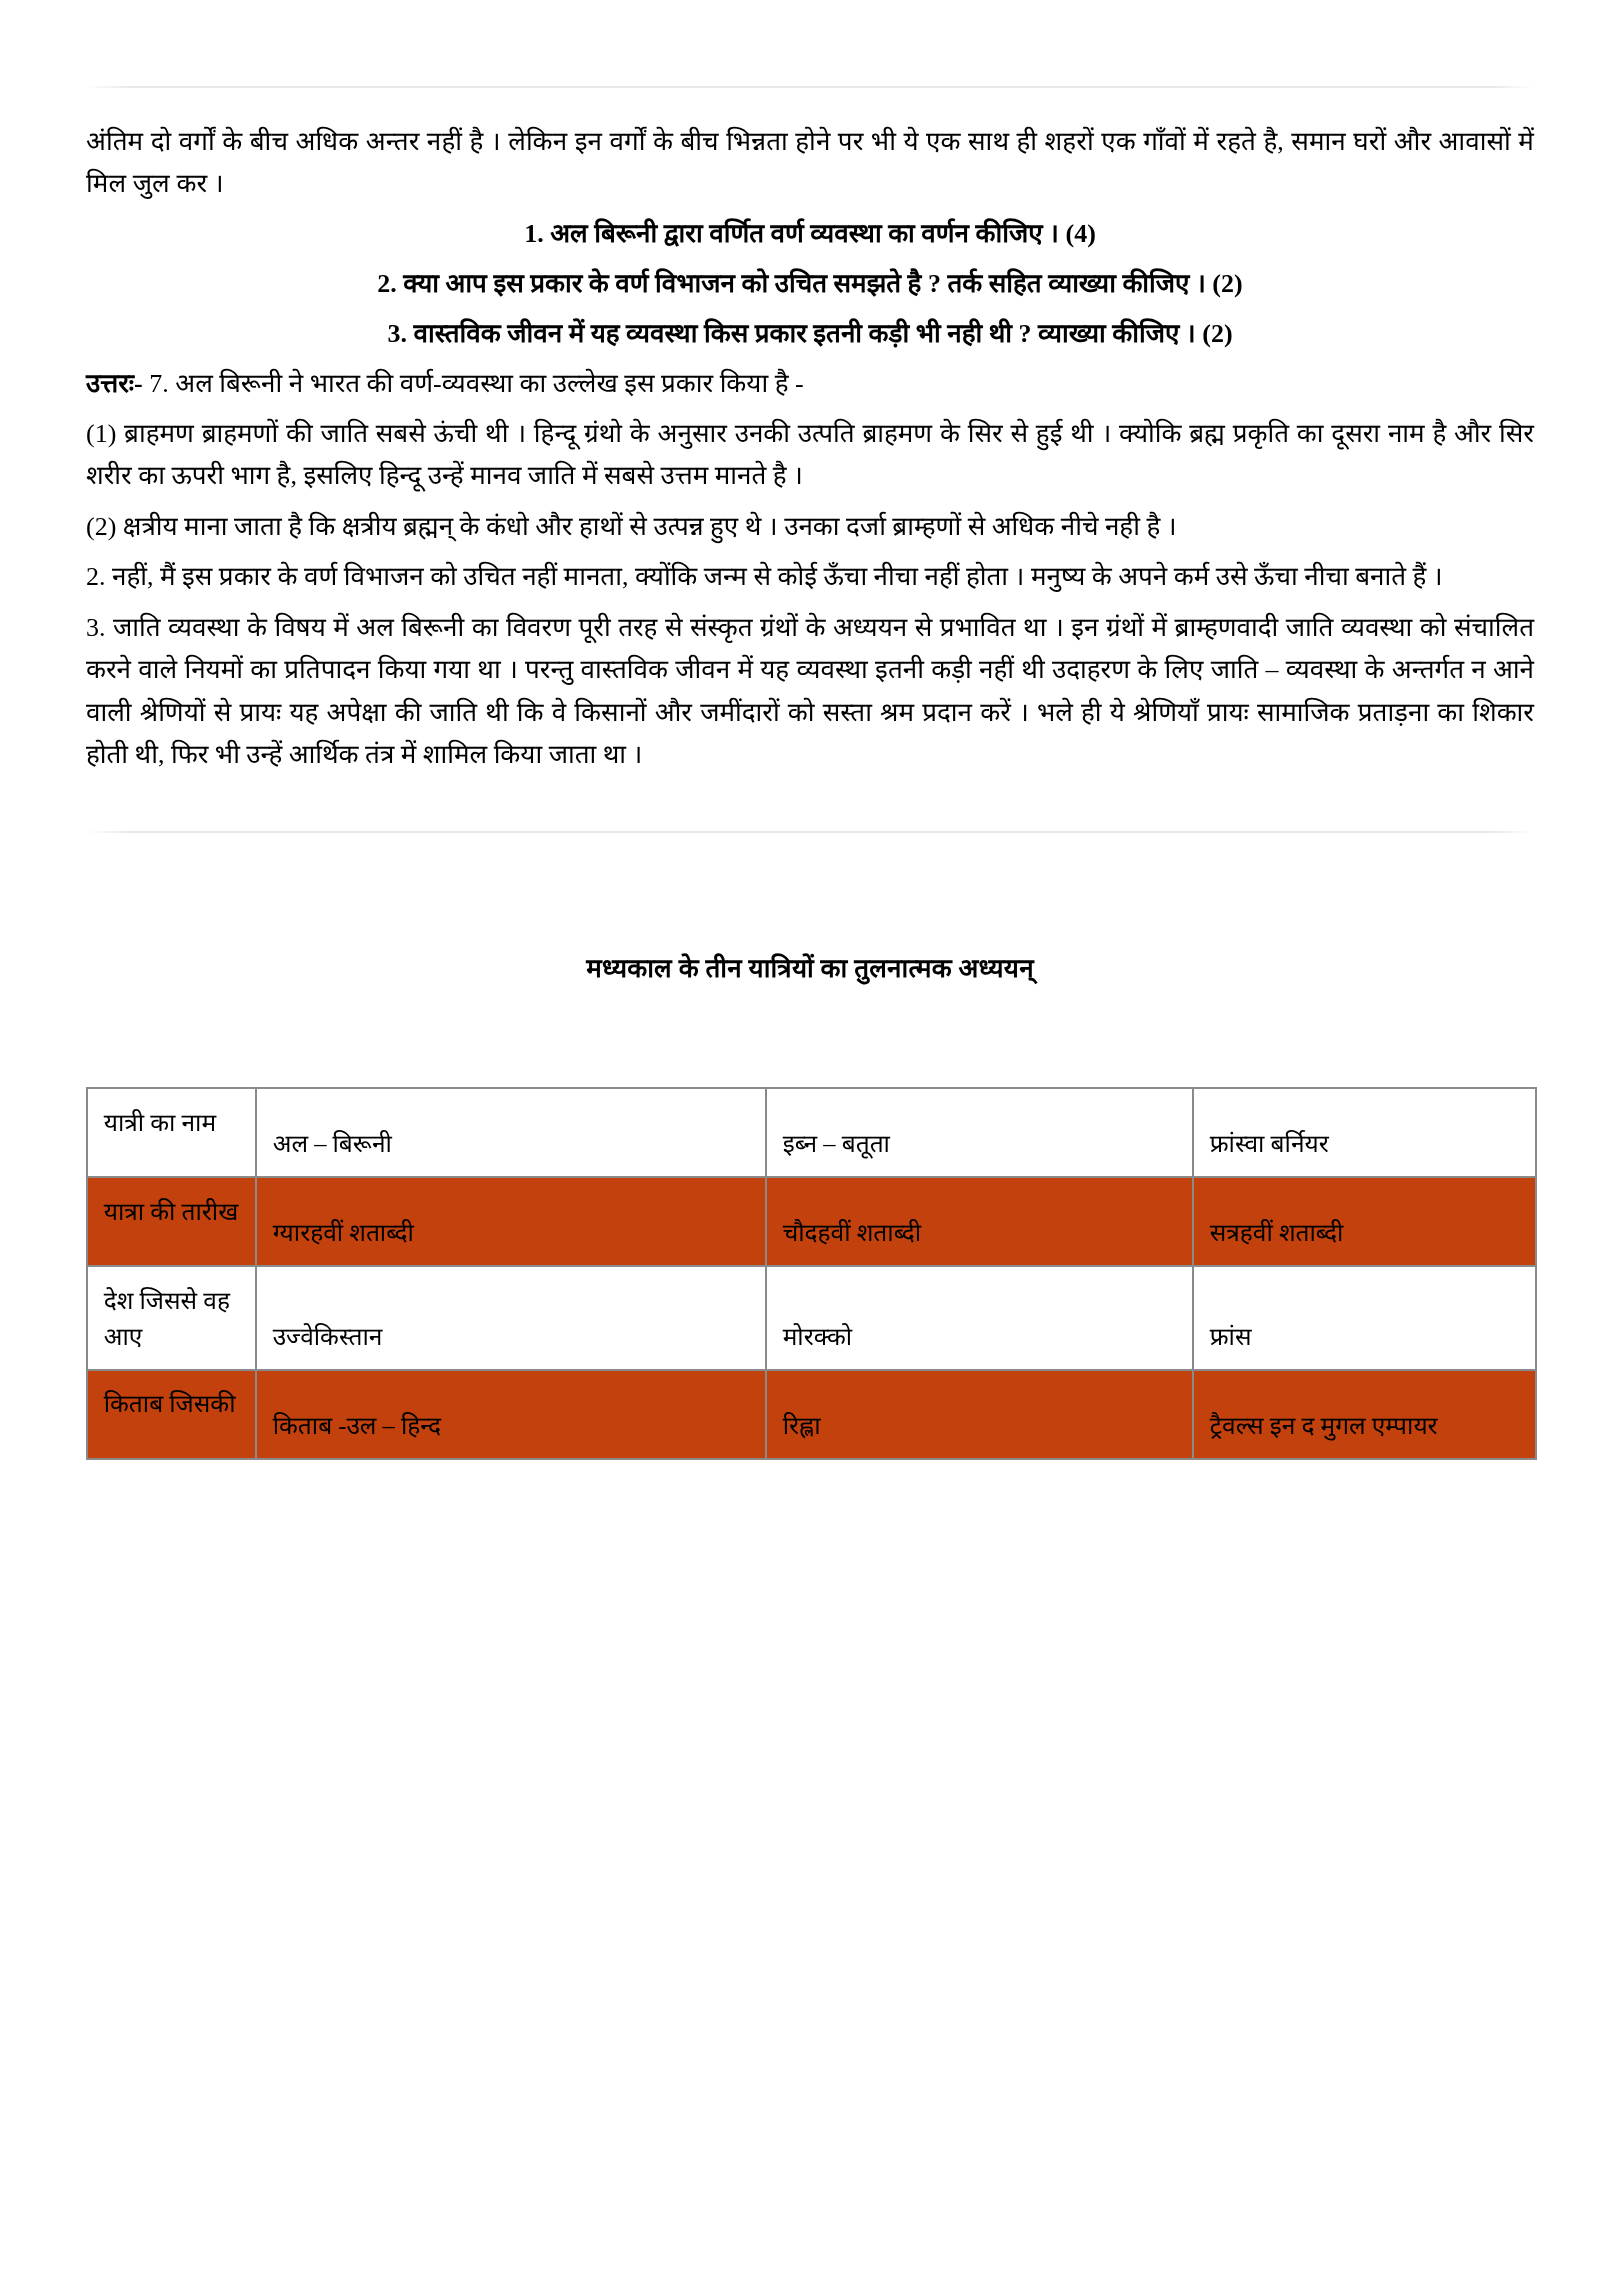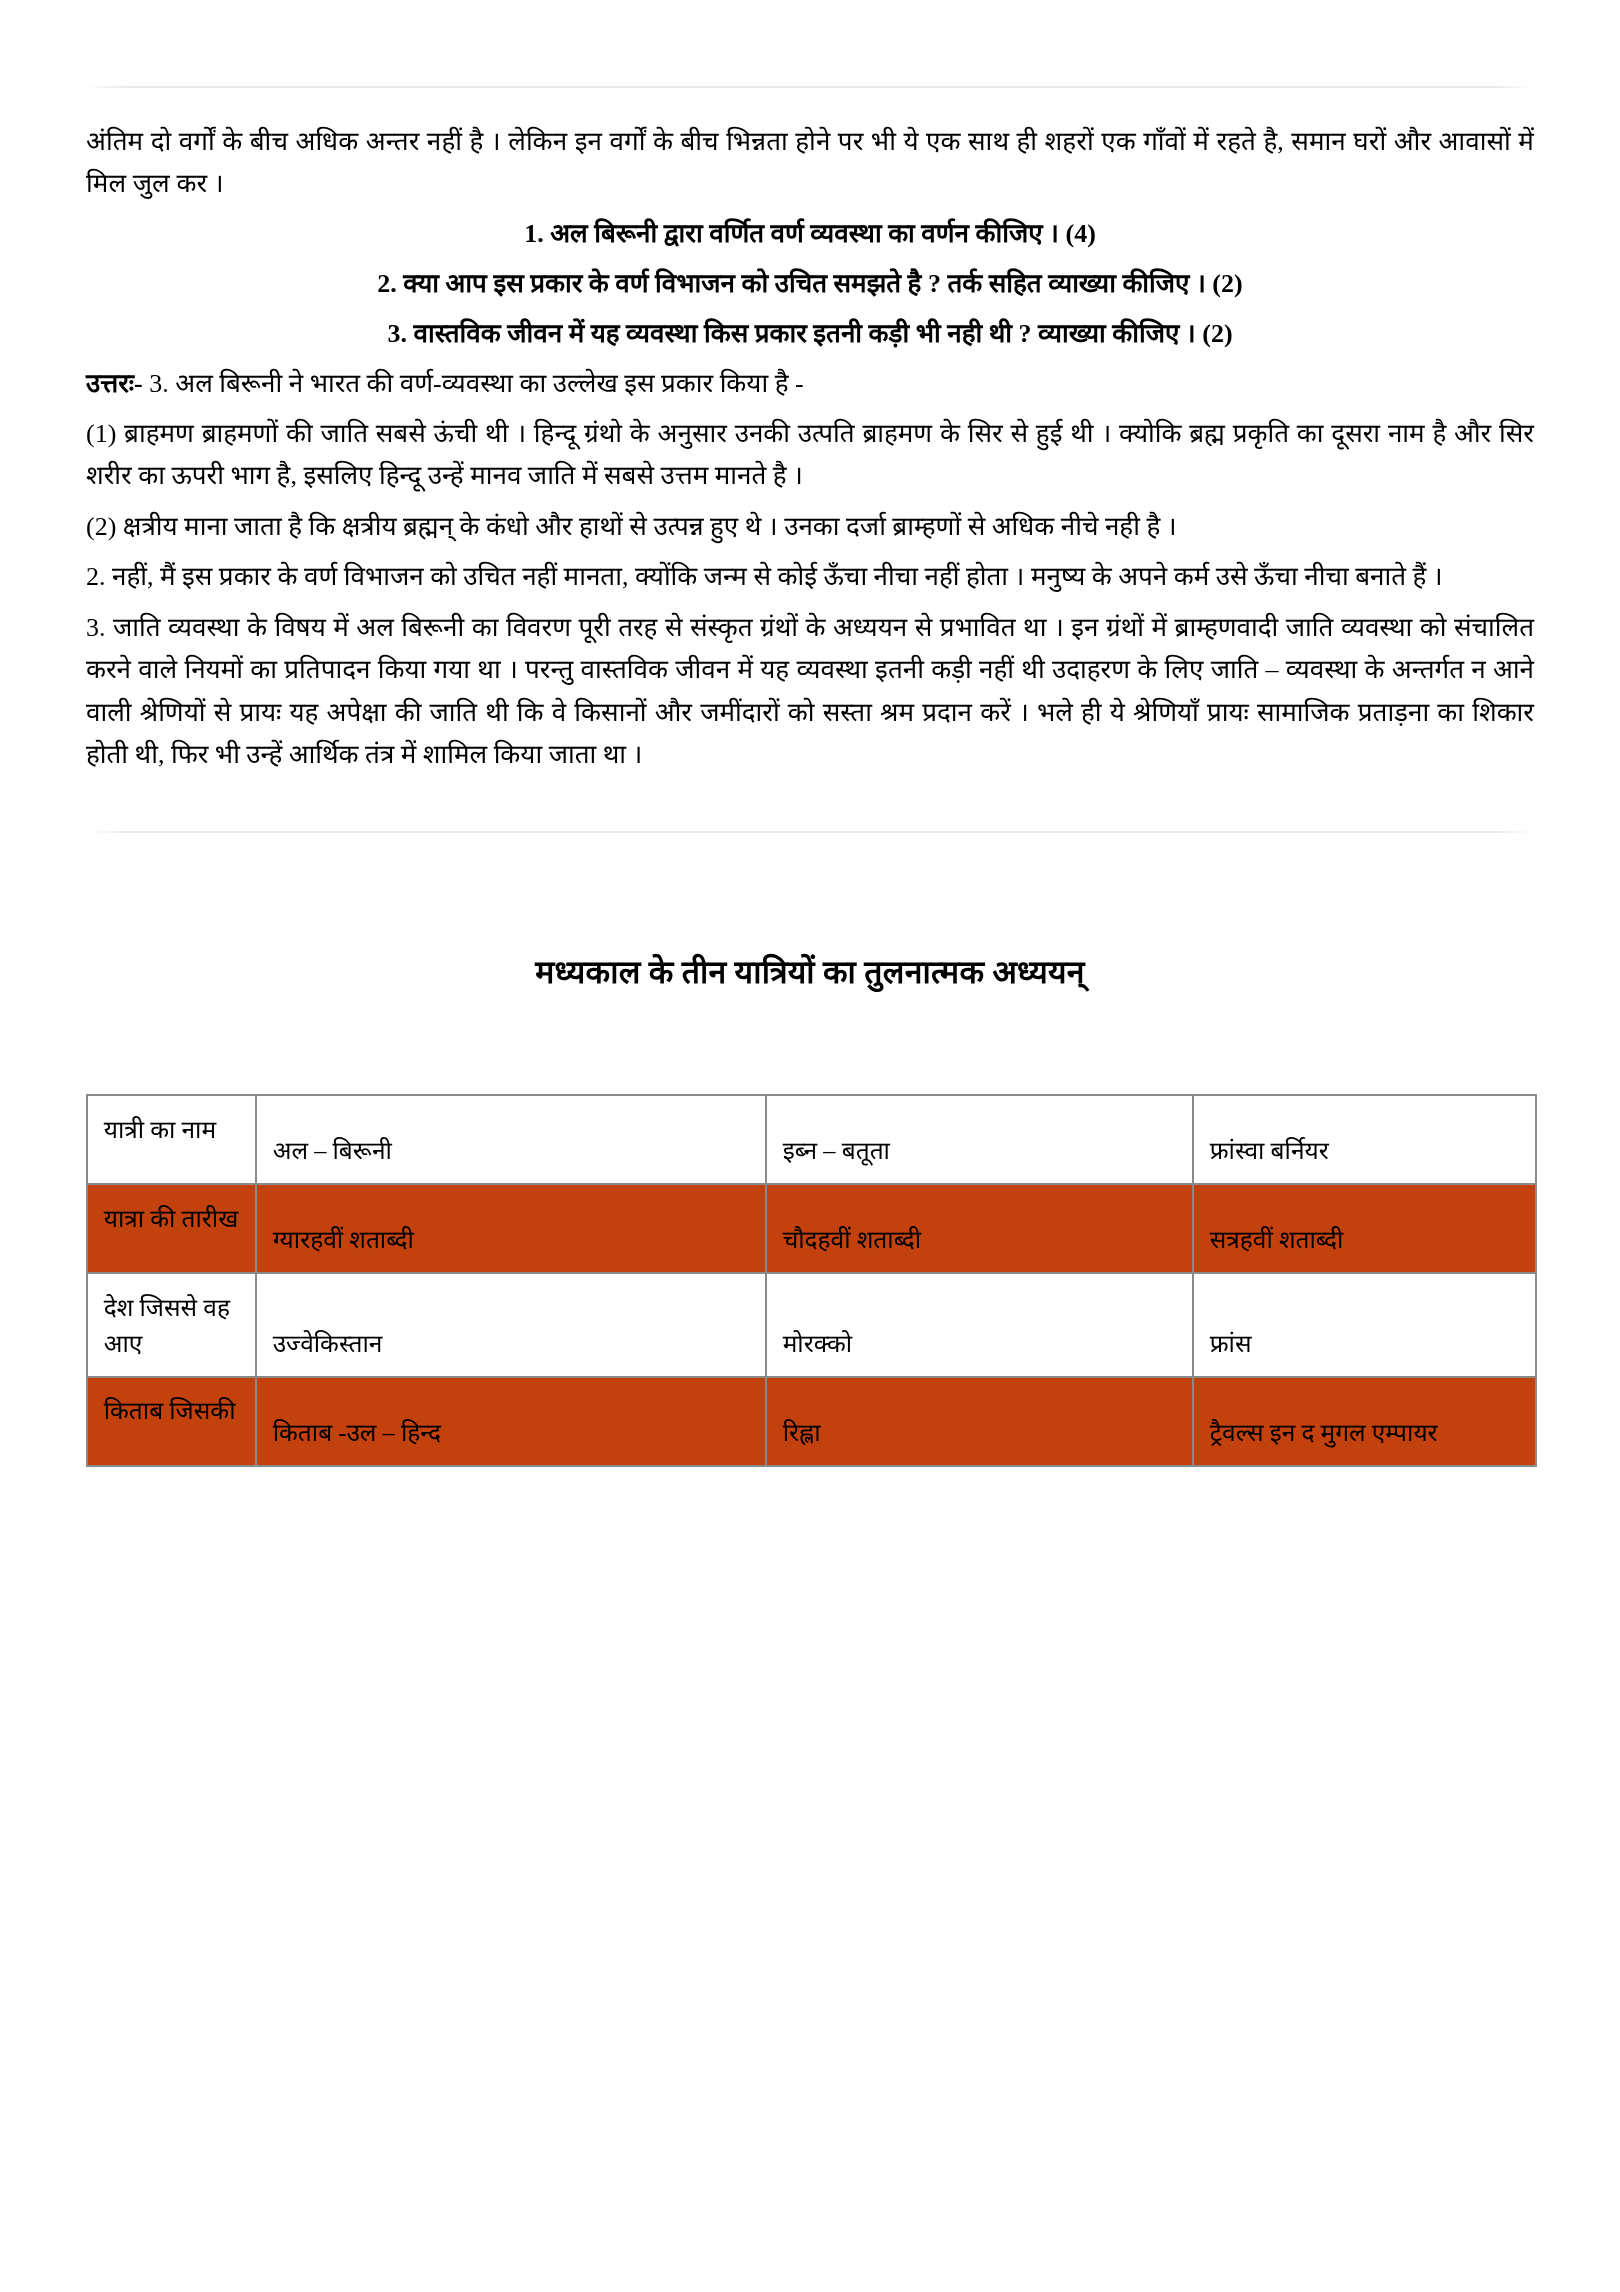--- a/index.html
+++ b/index.html
@@ -76,21 +76,21 @@
     text-align: justify;
     text-justify: inter-word;
   }
 
   
   .table-section {
     margin: 0 86px;
   }
   .table-title {
     text-align: center;
-    font-size: 32px;
+    font-size: 26px;
     font-weight: bold;
     margin: 116px 0 0 0;
     letter-spacing: 0.2px;
   }
 
   table.compare {
     margin-top: 102px;
     border-collapse: collapse;
     width: 1449px;
     table-layout: fixed;
@@ -125,21 +125,21 @@
   <div class="rule top"></div>
 
   <div class="content">
 
     <p class="body-text">अंतिम दो वर्गों के बीच अधिक अन्तर नहीं है । लेकिन इन वर्गों के बीच भिन्नता होने पर भी ये एक साथ ही शहरों एक गाँवों में रहते है, समान घरों और आवासों में मिल जुल कर ।</p>
 
     <p class="q-line">1. अल बिरूनी द्वारा वर्णित वर्ण व्यवस्था का वर्णन कीजिए । (4)</p>
     <p class="q-line">2. क्या आप इस प्रकार के वर्ण विभाजन को उचित समझते है ? तर्क सहित व्याख्या कीजिए । (2)</p>
     <p class="q-line">3. वास्तविक जीवन में यह व्यवस्था किस प्रकार इतनी कड़ी भी नही थी ? व्याख्या कीजिए । (2)</p>
 
-    <p class="ans-line"><span class="ans-label">उत्तरः-</span><span> 3. अल बिरूनी ने भारत की वर्ण-व्यवस्था का उल्लेख इस प्रकार किया है -</span></p>
+    <p class="ans-line"><span class="ans-label">उत्तरः-</span><span> 7. अल बिरूनी ने भारत की वर्ण-व्यवस्था का उल्लेख इस प्रकार किया है -</span></p>
 
     <p class="para">(1) ब्राहमण ब्राहमणों की जाति सबसे ऊंची थी । हिन्दू ग्रंथो के अनुसार उनकी उत्पति ब्राहमण के सिर से हुई थी । क्योकि ब्रह्म प्रकृति का दूसरा नाम है और सिर शरीर का ऊपरी भाग है, इसलिए हिन्दू उन्हें मानव जाति में सबसे उत्तम मानते है ।</p>
     <p class="para">(2) क्षत्रीय माना जाता है कि क्षत्रीय ब्रह्मन् के कंधो और हाथों से उत्पन्न हुए थे । उनका दर्जा ब्राम्हणों से अधिक नीचे नही है ।</p>
     <p class="para">2. नहीं, मैं इस प्रकार के वर्ण विभाजन को उचित नहीं मानता, क्योंकि जन्म से कोई ऊँचा नीचा नहीं होता । मनुष्य के अपने कर्म उसे ऊँचा नीचा बनाते हैं ।</p>
     <p class="para">3. जाति व्यवस्था के विषय में अल बिरूनी का विवरण पूरी तरह से संस्कृत ग्रंथों के अध्ययन से प्रभावित था । इन ग्रंथों में ब्राम्हणवादी जाति व्यवस्था को संचालित करने वाले नियमों का प्रतिपादन किया गया था । परन्तु वास्तविक जीवन में यह व्यवस्था इतनी कड़ी नहीं थी उदाहरण के लिए जाति – व्यवस्था के अन्तर्गत न आने वाली श्रेणियों से प्रायः यह अपेक्षा की जाति थी कि वे किसानों और जमींदारों को सस्ता श्रम प्रदान करें । भले ही ये श्रेणियाँ प्रायः सामाजिक प्रताड़ना का शिकार होती थी, फिर भी उन्हें आर्थिक तंत्र में शामिल किया जाता था ।</p>
 
   </div>
 
   <div class="rule bottom"></div>
 

